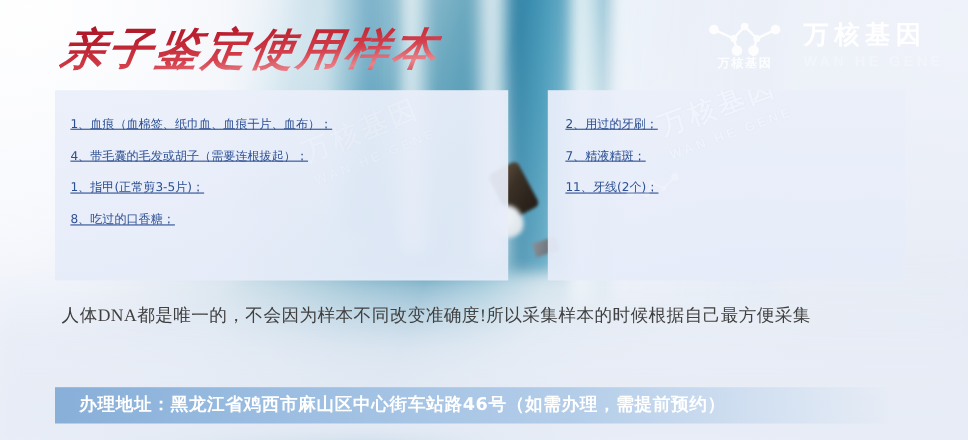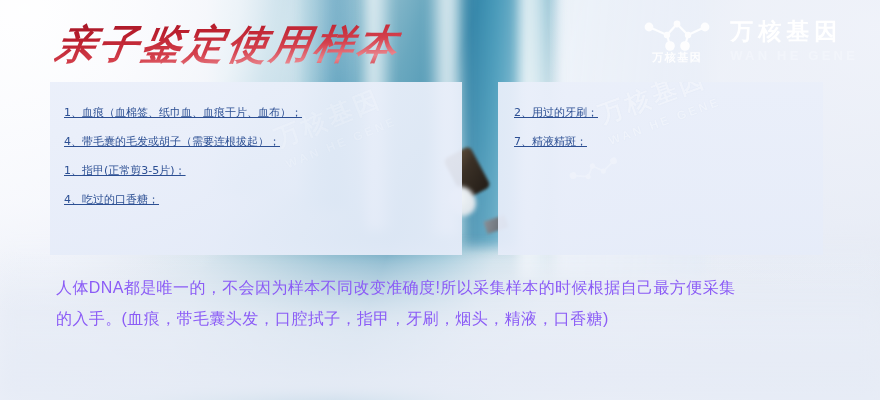--- a/index.html
+++ b/index.html
@@ -127,22 +127,22 @@
   
   .wm2{
     position:absolute;left:220px;top:42px;
     transform:rotate(-22deg);transform-origin:left top;
     opacity:.17;pointer-events:none;color:#ffffff;
   }
 
   
   .note{
     position:absolute;left:56px;top:272px;width:790px;
-    font-family:Liberation Sans, sans-serif;
-    font-size:16px;line-height:31px;color:#8b5cf6;letter-spacing:.4px;
+    font-family:Liberation Serif, serif;
+    font-size:16px;line-height:31px;color:#404040;letter-spacing:.4px;
   }
 
   
   .addr{
     position:absolute;left:50px;top:352px;width:760px;height:33px;
     background:linear-gradient(90deg,rgba(128,170,214,.92) 0%,rgba(150,186,224,.9) 30%,
                rgba(168,198,230,.82) 62%,rgba(196,216,238,.45) 88%,rgba(214,228,244,0) 100%);
     display:flex;align-items:center;
   }
   .addr-text{
@@ -207,21 +207,21 @@
 
   <div class="panel panel-left">
     <div class="wm2">
       <div class="wm-cn">万核基因</div>
       <div class="wm-en">WAN HE GENE</div>
     </div>
     <ol>
       <li>1、血痕（血棉签、纸巾血、血痕干片、血布）；</li>
       <li>4、带毛囊的毛发或胡子（需要连根拔起）；</li>
       <li>1、指甲(正常剪3-5片)；</li>
-      <li>4、吃过的口香糖；</li>
+      <li>8、吃过的口香糖；</li>
     </ol>
   </div>
 
   <div class="panel panel-right">
     <div class="wm">
       <div class="wm-cn">万核基因</div>
       <div class="wm-en">WAN HE GENE</div>
       <div class="wm-mark">
         <svg width="60" height="28" viewBox="0 0 78 34" aria-hidden="true">
           <g stroke="#ffffff" stroke-width="2.2" fill="none" opacity="0.9">
@@ -236,22 +236,25 @@
             <circle cx="67" cy="9" r="4.4"></circle>
             <circle cx="29" cy="17" r="3.2"></circle>
             <circle cx="50" cy="17" r="3.2"></circle>
           </g>
         </svg>
       </div>
     </div>
     <ol>
       <li>2、用过的牙刷；</li>
       <li>7、精液精斑；</li>
+      <li>11、牙线(2个)；</li>
     </ol>
   </div>
 
   <div class="note">
     <div>人体DNA都是唯一的，不会因为样本不同改变准确度!所以采集样本的时候根据自己最方便采集</div>
-    <div>的入手。(血痕，带毛囊头发，口腔拭子，指甲，牙刷，烟头，精液，口香糖)</div>
-  </div>
-
+  </div>
+
+  <div class="addr">
+    <div class="addr-text">办理地址：黑龙江省鸡西市麻山区中心街车站路46号（如需办理，需提前预约）</div>
+  </div>
 
 </div>
 
 </body></html>

